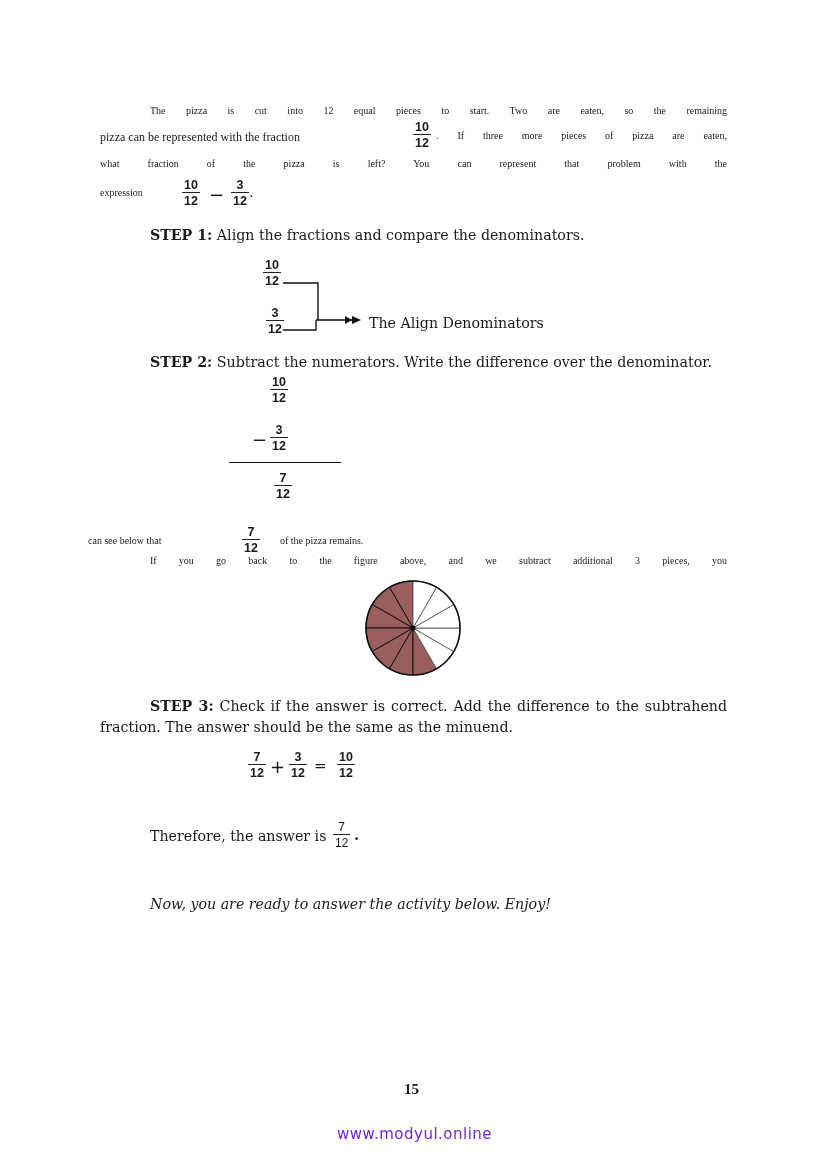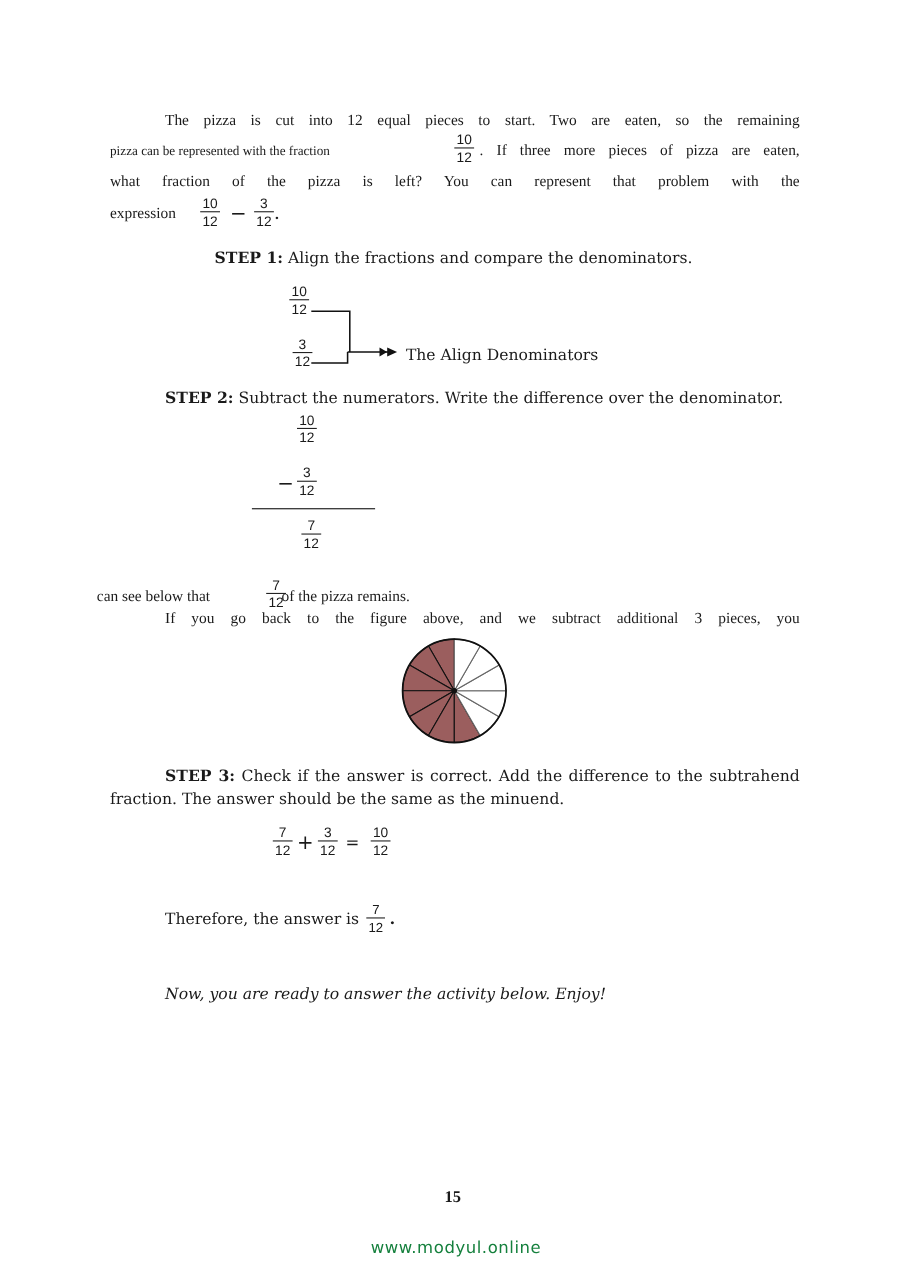--- a/index.html
+++ b/index.html
@@ -1,31 +1,31 @@
 <!DOCTYPE html>
 <html><head>
 <meta charset="utf-8">
 <style>
   html, body { margin:0; padding:0; background:#ffffff; }
   body { width:826px; height:1169px; position:relative; overflow:hidden;
          font-family:"DejaVu Serif", serif; color:#1a1a1a; }
   .abs { position:absolute; }
   .para { font-family:"DejaVu Serif", serif; font-size:14.2px; line-height:29px; }
-  .rm { font-family:"Liberation Serif", serif; font-size:14px; }
+  .rm { font-family:"Liberation Serif", serif; font-size:10px; }
   .frac { position:absolute; display:inline-block; text-align:center;
-          font-family:"Liberation Sans", sans-serif; font-weight:normal; font-size:12.5px; line-height:14px; }
+          font-family:"Liberation Sans", sans-serif; font-weight:bold; font-size:12.5px; line-height:14px; }
   .frac .num { display:block; padding:0 2px; }
   .frac .den { display:block; border-top:1.3px solid #222; padding:1px 2px 0; }
   .frac.light { font-weight:normal; }
   .justify { text-align:justify; text-align-last:justify; }
   .step-label { font-weight:bold; }
   .italic { font-style:italic; }
   .op { position:absolute; font-family:"DejaVu Sans", sans-serif; font-size:18px; }
   .pagenum { font-family:"Liberation Serif", serif; font-size:15px;font-weight:bold; }
-  .watermark { font-family:"DejaVu Sans", sans-serif; font-size:15px; color:#15803d; letter-spacing:0.5px; }
+  .watermark { font-family:"DejaVu Sans", sans-serif; font-size:15px; color:#6d28d9; letter-spacing:0.5px; }
 </style>
 </head>
 <body>
 
 <div class="abs para rm" style="left:150px; top:96px; width:577px;">
   <span class="justify" style="display:block;">The pizza is cut into 12 equal pieces to start. Two are eaten, so the remaining</span>
 </div>
 
 <div class="abs rm" style="left:100px; top:130px; font-size:12px;">
   <span>pizza can be represented with the fraction</span>
@@ -49,21 +49,21 @@
   <span class="num">10</span>
   <span class="den">12</span>
 </span>
 <span class="op" style="left:209px; top:184px;">−</span>
 <span class="frac" style="left:231px; top:178px;">
   <span class="num">3</span>
   <span class="den">12</span>
 </span>
 <span class="abs rm" style="left:250px; top:188px; font-weight:bold;">.</span>
 
-<div class="abs para" style="left:150px; top:221px;margin-left:45px;">
+<div class="abs para" style="left:150px; top:221px;">
   <span class="step-label">STEP 1:</span><span> Align the fractions and compare the denominators.</span>
 </div>
 
 <span class="frac" style="left:263px; top:258px;">
   <span class="num">10</span>
   <span class="den">12</span>
 </span>
 <span class="frac" style="left:266px; top:306px;">
   <span class="num">3</span>
   <span class="den">12</span>
@@ -100,21 +100,21 @@
 <div class="abs rm" style="left:150px; top:507px; width:577px; text-align:justify; text-align-last:justify;margin-top:48px;">
   <span>If you go back to the figure above, and we subtract additional 3 pieces, you</span>
 </div>
 <div class="abs rm" style="left:88px; top:535px;">
   <span>can see below that</span>
 </div>
 <span class="frac" style="left:242px; top:525px;">
   <span class="num">7</span>
   <span class="den">12</span>
 </span>
-<div class="abs rm" style="left:256px; top:535px;">
+<div class="abs rm" style="left:280px; top:535px;">
   <span>of the pizza remains.</span>
 </div>
 
 <svg id="pizza" class="abs" style="left:360px; top:575px;" width="106" height="106">
     <path d="M53,53 L53,6 A47,47 0 0 0 29.50000000000001,12.296806022131378 Z" fill="#9b5e5e" stroke="#111" stroke-width="1"></path>
     <path d="M53,53 L29.50000000000001,12.296806022131378 A47,47 0 0 0 12.296806022131392,29.499999999999986 Z" fill="#9b5e5e" stroke="#111" stroke-width="1"></path>
     <path d="M53,53 L12.296806022131392,29.499999999999986 A47,47 0 0 0 6,52.99999999999999 Z" fill="#9b5e5e" stroke="#111" stroke-width="1"></path>
     <path d="M53,53 L6,52.99999999999999 A47,47 0 0 0 12.296806022131378,76.49999999999999 Z" fill="#9b5e5e" stroke="#111" stroke-width="1"></path>
     <path d="M53,53 L12.296806022131378,76.49999999999999 A47,47 0 0 0 29.500000000000018,93.70319397786862 Z" fill="#9b5e5e" stroke="#111" stroke-width="1"></path>
     <path d="M53,53 L29.500000000000018,93.70319397786862 A47,47 0 0 0 52.99999999999999,100 Z" fill="#9b5e5e" stroke="#111" stroke-width="1"></path>

